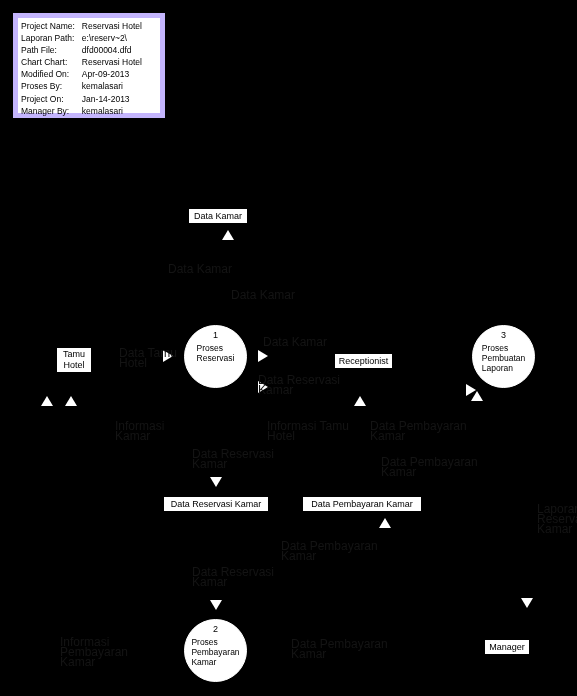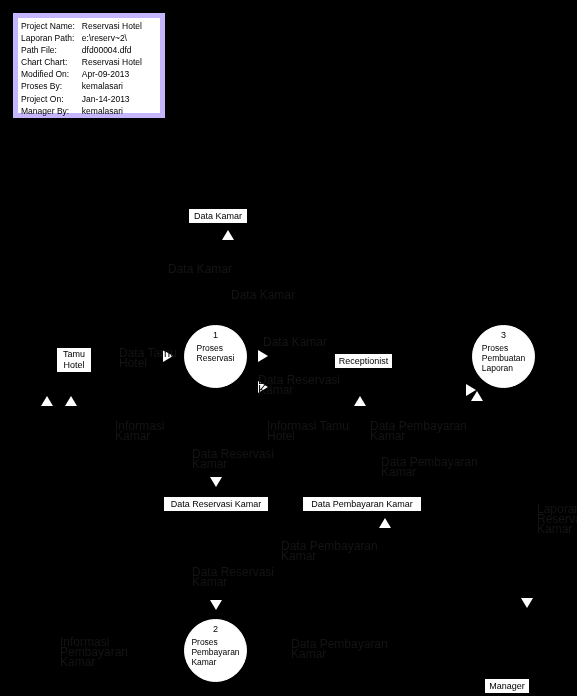--- a/index.html
+++ b/index.html
@@ -179,21 +179,21 @@
 
   <div class="box" style="left:56px; top:347px; width:36px; height:26px;">
     <span>Tamu
 Hotel</span>
   </div>
 
   <div class="box" style="left:334px; top:353px; width:59px; height:16px;">
     <span>Receptionist</span>
   </div>
 
-  <div class="box" style="left:484px; top:639px; width:46px; height:16px;margin-top:39px;">
+  <div class="box" style="left:484px; top:639px; width:46px; height:16px;">
     <span>Manager</span>
   </div>
 
   <div class="proc" style="left:184px; top:325px;">
     <span class="num">1</span>
     <span class="pname">Proses
 Reservasi</span>
   </div>
 
   <div class="proc" style="left:184px; top:619px;">

